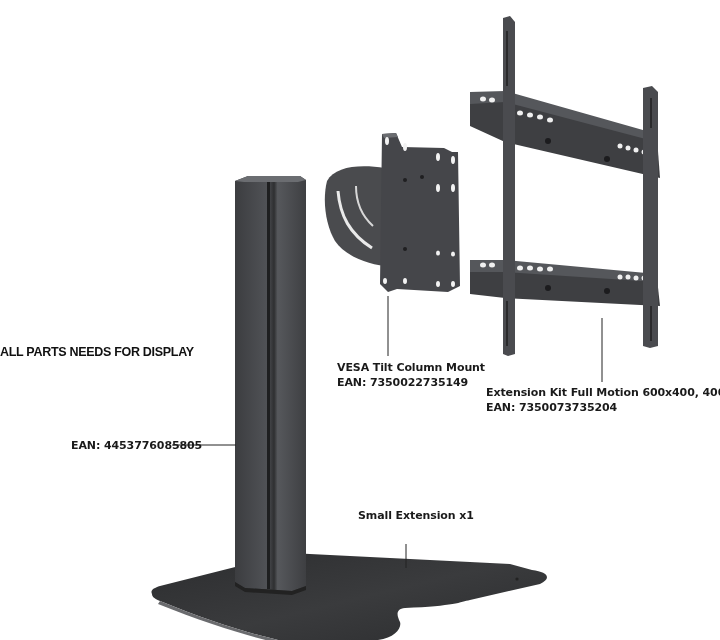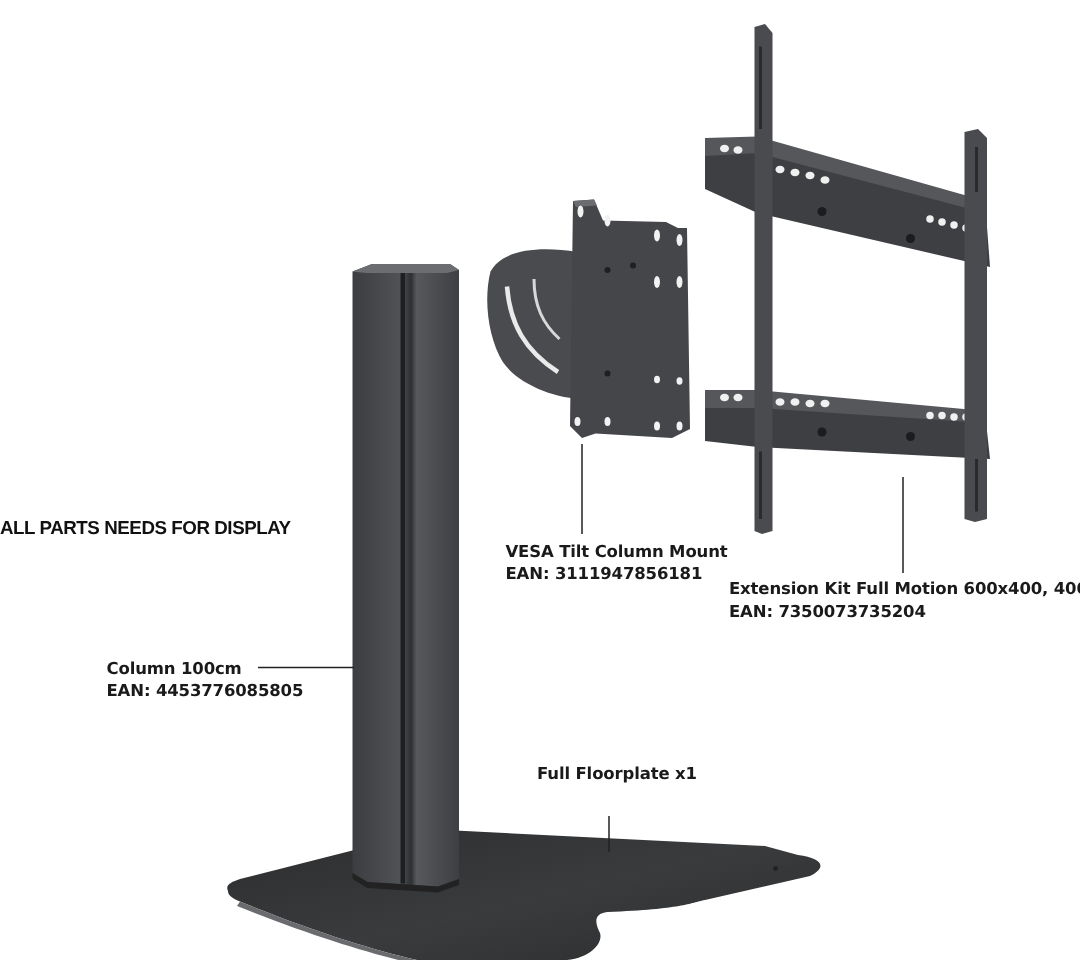--- a/index.html
+++ b/index.html
@@ -126,30 +126,29 @@
       <line x1="406" y1="528" x2="406" y2="552"></line>
     </g>
   </svg>
 
   <div class="heading">
     <div>ALL PARTS NEEDS FOR DISPLAY</div>
   </div>
 
   <div class="label" style="left:337px; top:344px;">
     <div>VESA Tilt Column Mount</div>
-    <div>EAN: 3111947856181</div>
+    <div>EAN: 7350022735149</div>
   </div>
 
   <div class="label" style="left:486px; top:369px;">
     <div>Extension Kit Full Motion 600x400, 400x600</div>
     <div>EAN: 7350073735204</div>
   </div>
 
   <div class="label" style="left:71px; top:422px;">
-    <div>Column 100cm</div>
     <div>EAN: 4453776085805</div>
   </div>
 
   <div class="label" style="left:358px; top:492px;">
-    <div>Full Floorplate x1</div>
+    <div>Small Extension x1</div>
   </div>
 
 </div>
 
 </body></html>

